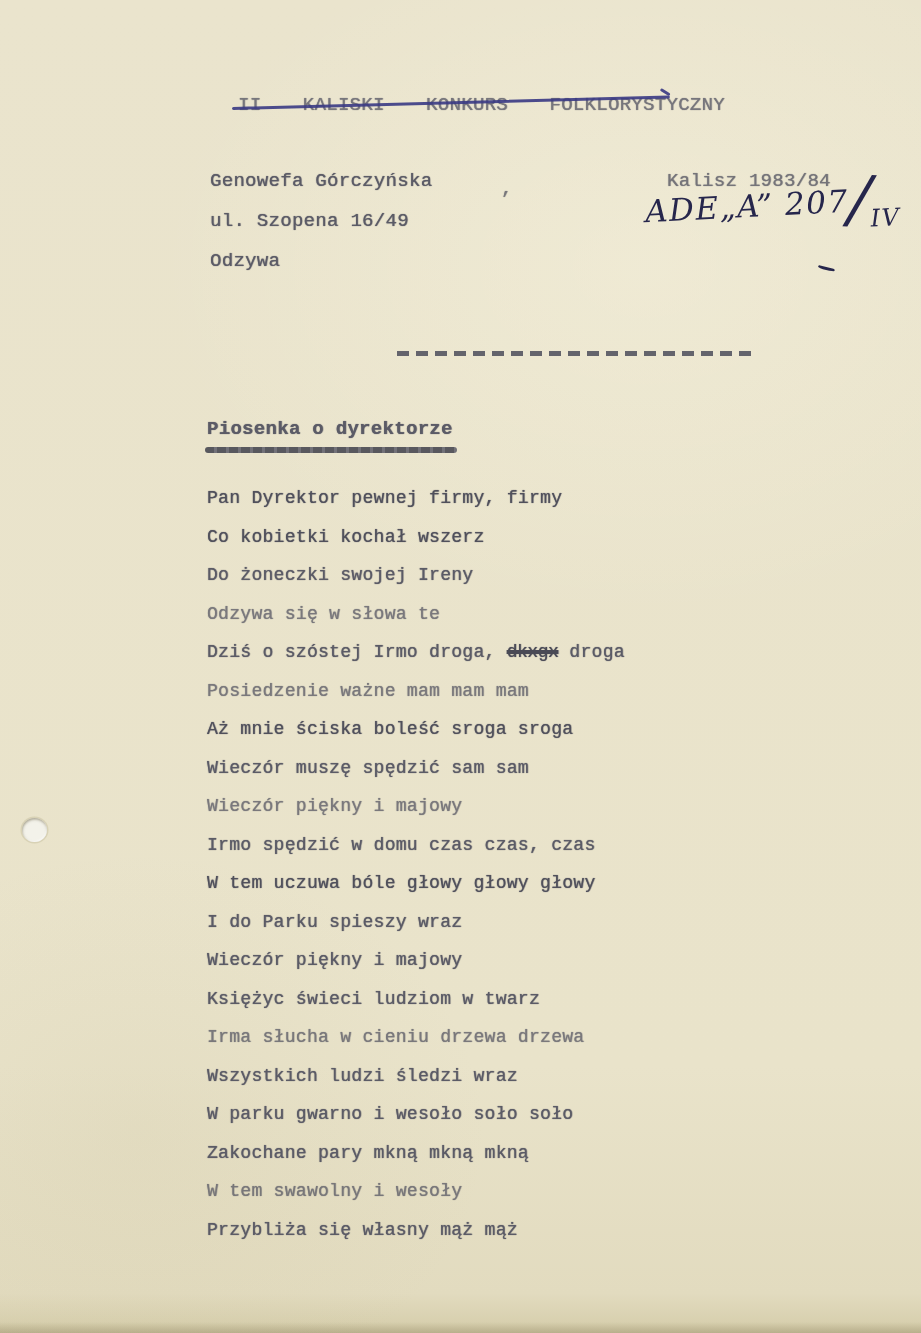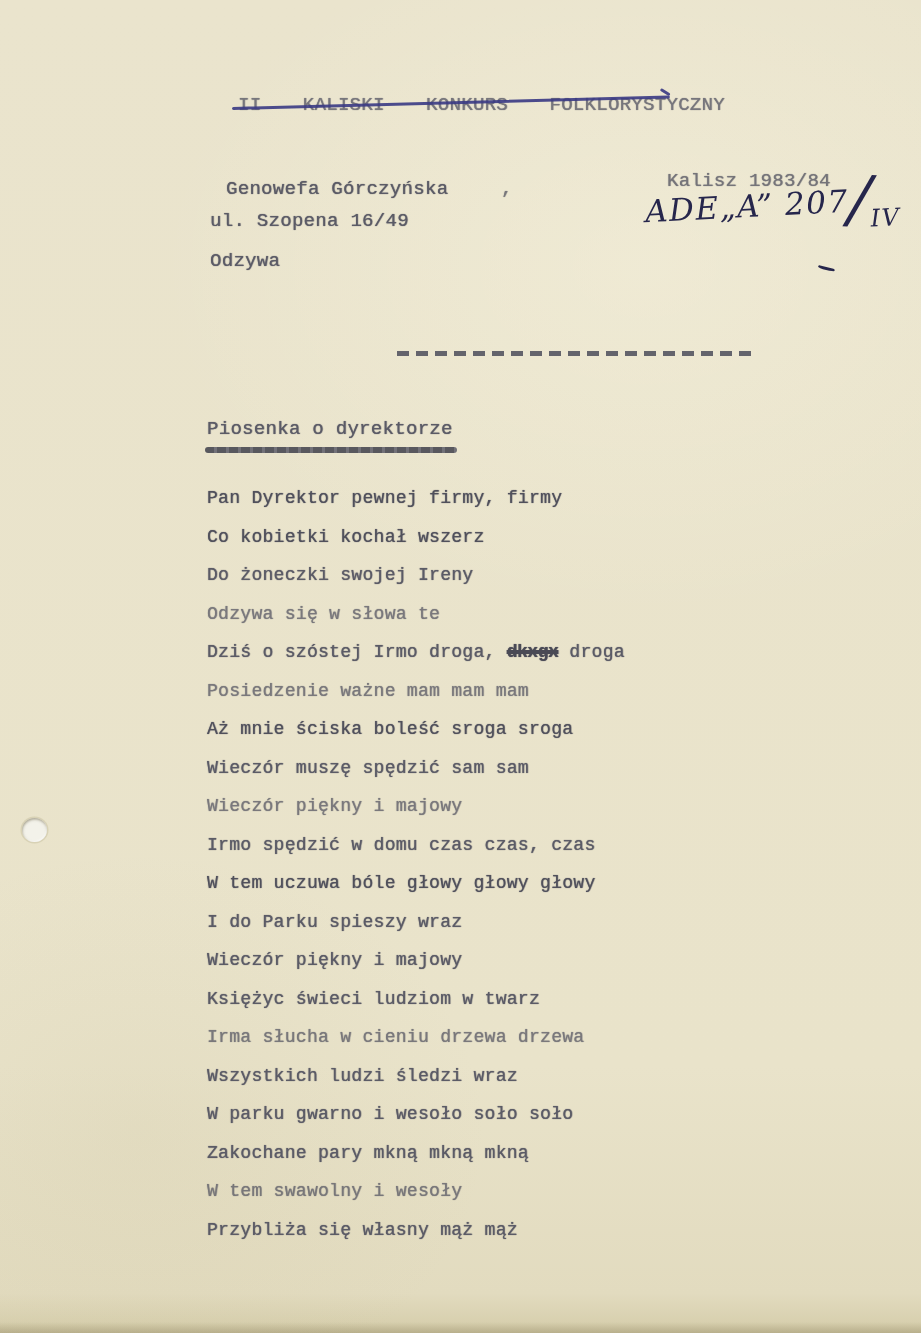--- a/index.html
+++ b/index.html
@@ -63,21 +63,21 @@
   .poem-line:nth-child(9),.poem-line:nth-child(15),
   .poem-line:nth-child(19){opacity:.78;}
   .poem-line:nth-child(1),.poem-line:nth-child(2),
   .poem-line:nth-child(7),.poem-line:nth-child(11){color:#50505b;}
   .overtyped{
     color:#4a4a55;
     text-decoration:line-through;
     text-decoration-thickness:3.5px;
     letter-spacing:-.5px;
     filter:blur(.4px);
-    font-weight:bold;
+    font-weight:normal;
   }
   
   .handwriting{
     left:645px;top:186px;width:280px;
     font-family:"DejaVu Serif",serif;
     font-style:italic;
     color:#26264c;
     font-size:31px;
     letter-spacing:1.5px;
     transform:rotate(-3deg);
@@ -116,34 +116,34 @@
   }
 </style>
 </head>
 <body>
 
 <div class="paper">
 
   <div class="abs type struck-header">II  KALISKI  KONKURS  FOLKLORYSTYCZNY</div>
   <div class="abs pen-line"></div>
 
-  <div class="abs type" style="left:210px;top:178px;margin-left:16px;">Genowefa Górczyńska</div>
+  <div class="abs type" style="left:210px;top:170px;">Genowefa Górczyńska</div>
   <div class="abs type" style="left:501px;top:178px;opacity:.8;">,</div>
   <div class="abs type" style="left:210px;top:210px;">ul. Szopena 16/49</div>
   <div class="abs type" style="left:210px;top:250px;">Odzywa</div>
 
   <div class="abs type" style="left:667px;top:170px;opacity:.82;">Kalisz 1983/84</div>
   <div class="abs handwriting">
     <span>ADE„A” 207</span><span class="hand-slash">/</span><span class="hand-frac">IV</span>
   </div>
   <div class="abs hand-dash"></div>
 
   <div class="abs dash-underline"></div>
 
-  <div class="abs type" style="left:207px;top:418px;">Piosenka o dyrektorze</div>
+  <div class="abs type" style="left:207px;top:418px;font-weight:bold;">Piosenka o dyrektorze</div>
   <div class="abs dense-underline"></div>
 
   <div class="abs type poem" id="poem"><div class="poem-line">Pan Dyrektor pewnej firmy, firmy</div><div class="poem-line">Co kobietki kochał wszerz</div><div class="poem-line">Do żoneczki swojej Ireny</div><div class="poem-line">Odzywa się w słowa te</div><div class="poem-line"><span>Dziś o szóstej Irmo droga, </span><span class="overtyped">dkxgx</span><span> droga</span></div><div class="poem-line">Posiedzenie ważne mam mam mam</div><div class="poem-line">Aż mnie ściska boleść sroga sroga</div><div class="poem-line">Wieczór muszę spędzić sam sam</div><div class="poem-line">Wieczór piękny i majowy</div><div class="poem-line">Irmo spędzić w domu czas czas, czas</div><div class="poem-line">W tem uczuwa bóle głowy głowy głowy</div><div class="poem-line">I do Parku spieszy wraz</div><div class="poem-line">Wieczór piękny i majowy</div><div class="poem-line">Księżyc świeci ludziom w twarz</div><div class="poem-line">Irma słucha w cieniu drzewa drzewa</div><div class="poem-line">Wszystkich ludzi śledzi wraz</div><div class="poem-line">W parku gwarno i wesoło soło soło</div><div class="poem-line">Zakochane pary mkną mkną mkną</div><div class="poem-line">W tem swawolny i wesoły</div><div class="poem-line">Przybliża się własny mąż mąż</div></div>
 
   <div class="abs punch-hole"></div>
   <div class="abs bottom-edge"></div>
 
 </div>
 
 </body></html>

